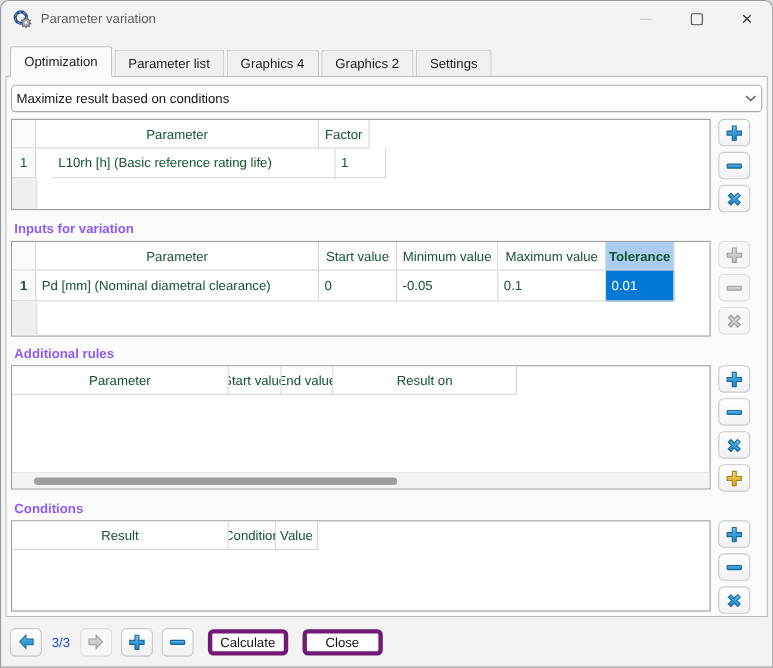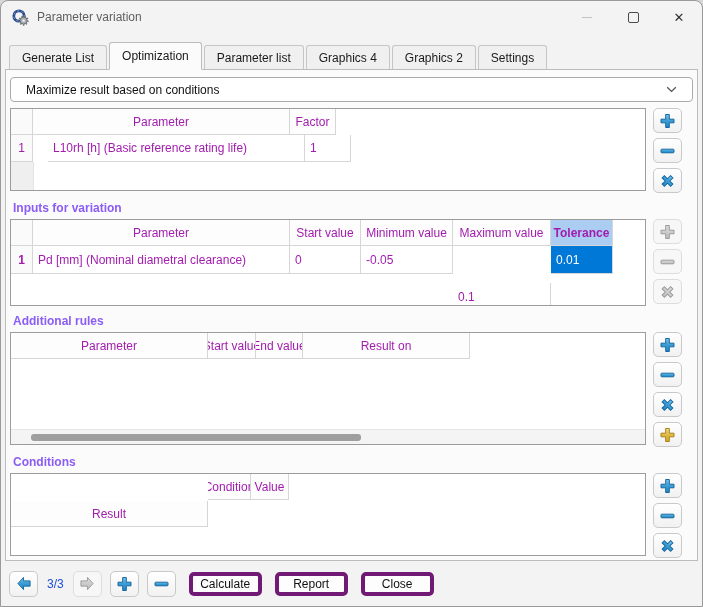--- a/index.html
+++ b/index.html
@@ -20,30 +20,30 @@
   .tabbar{flex:0 0 36px;display:flex;align-items:flex-end;padding-left:8px;gap:2px;position:relative;z-index:2;}
   .tab{box-sizing:border-box;height:24px;padding:0 12px;display:flex;align-items:center;
     font-size:12px;color:#1a1a1a;background:#f0f0f0;border:1px solid #c6c6c6;border-bottom:none;
     border-radius:3px 3px 0 0;cursor:default;}
   .tab.active{height:28px;background:#fbfbfb;border:1px solid #bcbcbc;border-bottom:1px solid #fbfbfb;
     margin-bottom:-1px;}
 
   
   .pane{flex:1 1 auto;margin:0 4px;border:1px solid #bcbcbc;background:#fbfbfb;overflow:hidden;position:relative;}
   .combo{margin:7px 4px 0 4px;height:23px;background:#fff;border:1px solid #ababab;border-radius:4px;
-    display:flex;align-items:center;padding:0 15px;font-size:12px;color:#111;}
+    display:flex;align-items:center;padding:0 4px;font-size:12px;color:#111;}
   .combo .chev{margin-left:auto;}
   .sec-label{font-size:12px;color:#8b5cf6;margin:8px 0 4px 7px;font-weight:bold;}
 
   .section{display:flex;margin:6px 0 0 4px;align-items:flex-start;}
   .tbl{box-sizing:border-box;width:636px;background:#fff;border:1px solid #9c9c9c;
     display:flex;flex-direction:column;overflow:hidden;}
   .trow{display:flex;flex:0 0 auto;}
   .tcell{box-sizing:border-box;border-right:1px solid #d6d6d6;border-bottom:1px solid #d6d6d6;
-    font-size:12px;color:#a21caf;display:flex;align-items:center;overflow:hidden;white-space:nowrap;}
+    font-size:12px;color:#14532d;display:flex;align-items:center;overflow:hidden;white-space:nowrap;}
   .th{justify-content:center;height:26px;background:#fdfdfd;}
   .td{height:27px;padding-left:5px;}
   .rn{justify-content:center;background:#fafafa;padding-left:0;}
   .w-rn{width:22px;}
   .hl{background:#aacdf1;font-weight:bold;}
   .sel{background:#0078d7;color:#fff;}
   .bold{font-weight:bold;}
   .tfill{flex:1 1 auto;display:flex;}
   .rn-fill{width:22px;background:#efefef;border-right:1px solid #e3e3e3;}
   .hscroll{margin-top:auto;height:14px;background:#f4f4f4;border-top:1px solid #e6e6e6;
@@ -109,21 +109,20 @@
       <div class="win-btn">
           <span class="max-glyph"></span>
         </div>
       <div class="win-btn">
           <span class="close-glyph">✕</span>
         </div>
     </div>
   </div>
 
   <div class="tabbar">
-    <div class="tab">Generate List</div>
     <div class="tab active">Optimization</div>
     <div class="tab">Parameter list</div>
     <div class="tab">Graphics 4</div>
     <div class="tab">Graphics 2</div>
     <div class="tab">Settings</div>
   </div>
 
   <div class="pane">
 
     <div class="combo">
@@ -179,21 +178,21 @@
           <div class="tcell th" style="width:71px;">Start value</div>
           <div class="tcell th" style="width:92px;">Minimum value</div>
           <div class="tcell th" style="width:98px;">Maximum value</div>
           <div class="tcell th hl" style="width:62px;">Tolerance</div>
         </div>
         <div class="trow">
           <div class="tcell td rn w-rn bold" style="height:28px;">1</div>
           <div class="tcell td" style="width:257px;height:28px;">Pd [mm]  (Nominal diametral clearance)</div>
           <div class="tcell td" style="width:71px;height:28px;">0</div>
           <div class="tcell td" style="width:92px;height:28px;">-0.05</div>
-          <div class="tcell td" style="width:98px;height:28px;margin-top:37px;">0.1</div>
+          <div class="tcell td" style="width:98px;height:28px;">0.1</div>
           <div class="tcell td sel" style="width:62px;height:28px;">0.01</div>
         </div>
         <div class="tfill">
             <div class="rn-fill"></div>
           </div>
       </div>
       <div class="btncol">
         <button class="icobtn disabled">
           <svg width="17" height="16" viewBox="0 0 16 16">
               <path d="M6.2 1.5h3.6v4.7h4.7v3.6h-4.7v4.7H6.2v-4.7H1.5V6.2h4.7Z" fill="url(#gradGray)" stroke="#9b9b9b" stroke-width="1"></path>
@@ -246,21 +245,21 @@
               <path d="M6.2 1.5h3.6v4.7h4.7v3.6h-4.7v4.7H6.2v-4.7H1.5V6.2h4.7Z" fill="url(#gradYellow)" stroke="#a8821c" stroke-width="1"></path>
             </svg>
         </button>
       </div>
     </div>
 
     <div class="sec-label">Conditions</div>
     <div class="section" style="margin-top:0;">
       <div class="tbl" style="height:83px;">
         <div class="trow">
-          <div class="tcell th" style="width:197px;margin-top:27px;">Result</div>
+          <div class="tcell th" style="width:197px;">Result</div>
           <div class="tcell th" style="width:43px;">Condition</div>
           <div class="tcell th" style="width:38px;">Value</div>
         </div>
         <div class="tfill"></div>
       </div>
       <div class="btncol">
         <button class="icobtn">
           <svg width="17" height="16" viewBox="0 0 16 16">
               <path d="M6.2 1.5h3.6v4.7h4.7v3.6h-4.7v4.7H6.2v-4.7H1.5V6.2h4.7Z" fill="url(#gradBlue)" stroke="#18679e" stroke-width="1"></path>
             </svg>
@@ -299,17 +298,16 @@
         </svg>
     </button>
     <span class="gap"></span>
     <button class="icobtn nav-btn">
       <svg width="17" height="16" viewBox="0 0 16 16">
           <rect x="1.5" y="6.2" width="13" height="3.6" rx="0.8" fill="url(#gradBlue)" stroke="#18679e" stroke-width="1"></rect>
         </svg>
     </button>
 
     <button class="pushbtn">Calculate</button>
-    <button class="pushbtn">Report</button>
     <button class="pushbtn">Close</button>
   </div>
 
 </div>
 
 </body></html>

